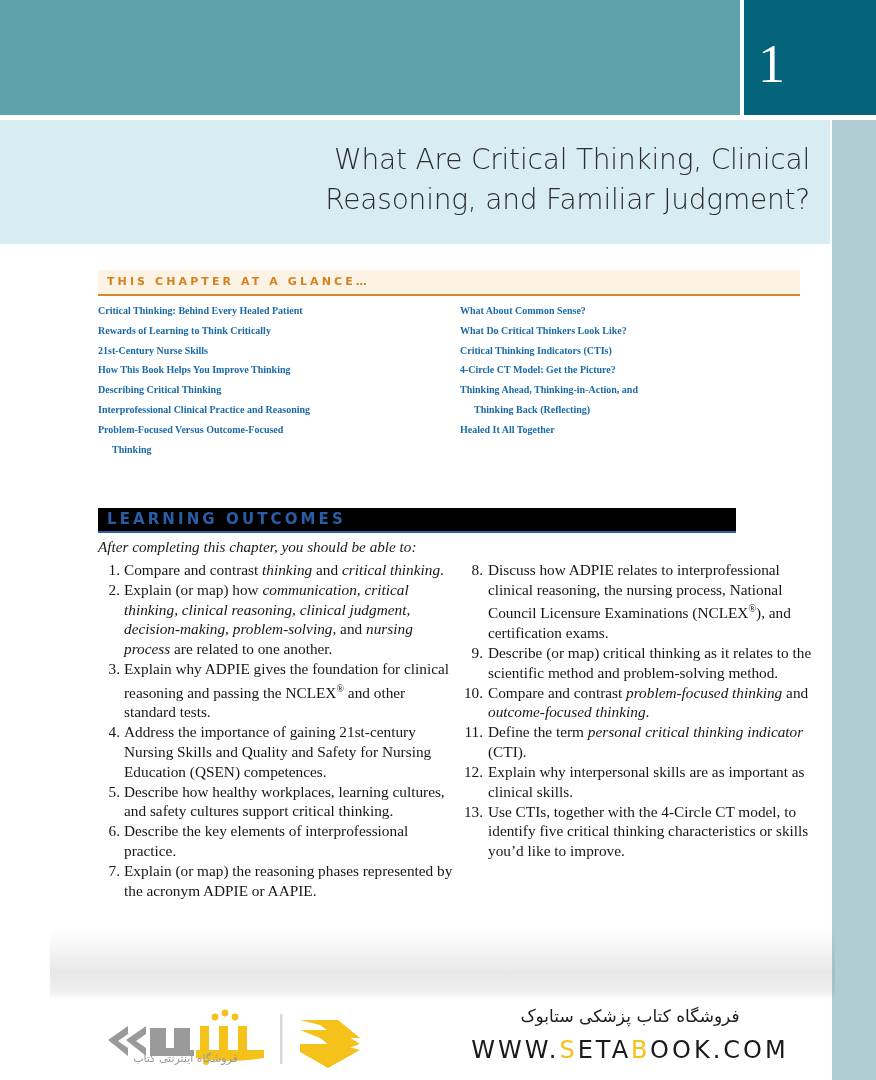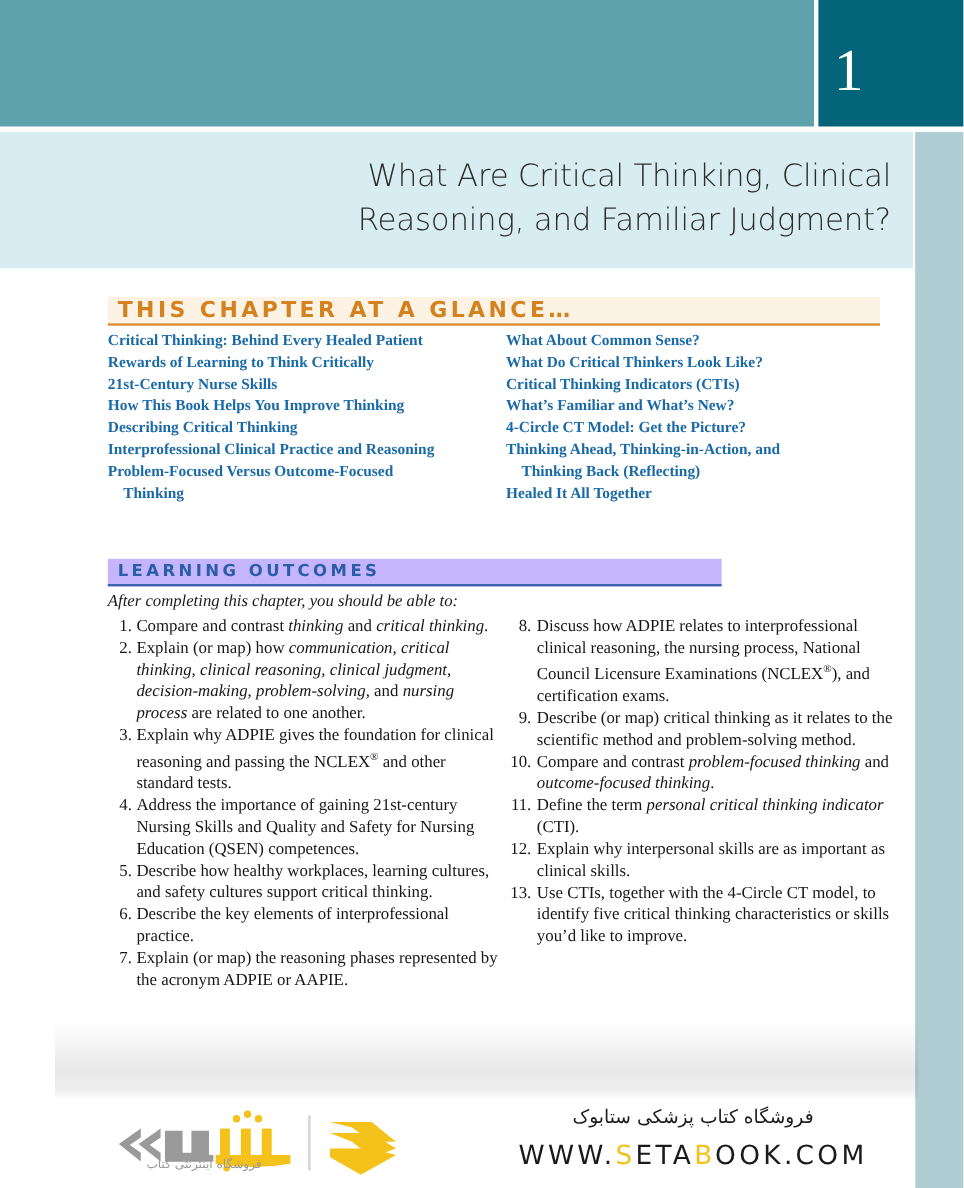--- a/index.html
+++ b/index.html
@@ -98,55 +98,55 @@
     top: 270px;
     width: 702px;
     height: 26px;
     background: #fdf3e4;
     border-bottom: 2.5px solid #d9862a;
     box-sizing: border-box;
   }
   .glance-header-label {
     font-family: "DejaVu Sans", sans-serif;
     font-weight: bold;
-    font-size: 20px;
+    font-size: 11px;
     letter-spacing: 3.1px;
     color: #d4821f;
     padding-left: 9px;
     line-height: 23px;
     display: block;
   }
 
   .glance-cols {
     position: absolute;
     left: 98px;
     top: 301px;
     width: 710px;
     display: flex;
     gap: 0px;
   }
   .glance-col { width: 362px; }
   .glance-col.right { width: 348px; }
   .glance-item {
     font-family: "Liberation Serif", serif;
     font-weight: bold;
-    font-size: 14px;
+    font-size: 10px;
     line-height: 19.8px;
     color: #1a6aa8;
   }
   .glance-item .cont { padding-left: 14px; display: block; }
 
   
   .lo-header {
     position: absolute;
     left: 98px;
     top: 508px;
-    width: 558px;
+    width: 638px;
     height: 25px;
-    background: #c4b5fd;
+    background: #000000;
     border-bottom: 2.5px solid #2f5fa8;
     box-sizing: border-box;
   }
   .lo-header-label {
     font-family: "DejaVu Sans", sans-serif;
     font-weight: bold;
     font-size: 15px;
     letter-spacing: 3.1px;
     color: #2a5da6;
     padding-left: 9px;
@@ -299,21 +299,20 @@
       <div class="glance-item">
         <span>Problem-Focused Versus Outcome-Focused</span>
         <span class="cont">Thinking</span>
       </div>
     </div>
 
     <div class="glance-col right">
       <div class="glance-item">What About Common Sense?</div>
       <div class="glance-item">What Do Critical Thinkers Look Like?</div>
       <div class="glance-item">Critical Thinking Indicators (CTIs)</div>
-      <div class="glance-item">What’s Familiar and What’s New?</div>
       <div class="glance-item">4-Circle CT Model: Get the Picture?</div>
       <div class="glance-item">
         <span>Thinking Ahead, Thinking-in-Action, and</span>
         <span class="cont">Thinking Back (Reflecting)</span>
       </div>
       <div class="glance-item">Healed It All Together</div>
     </div>
   </div>
 
   <div class="lo-header">

